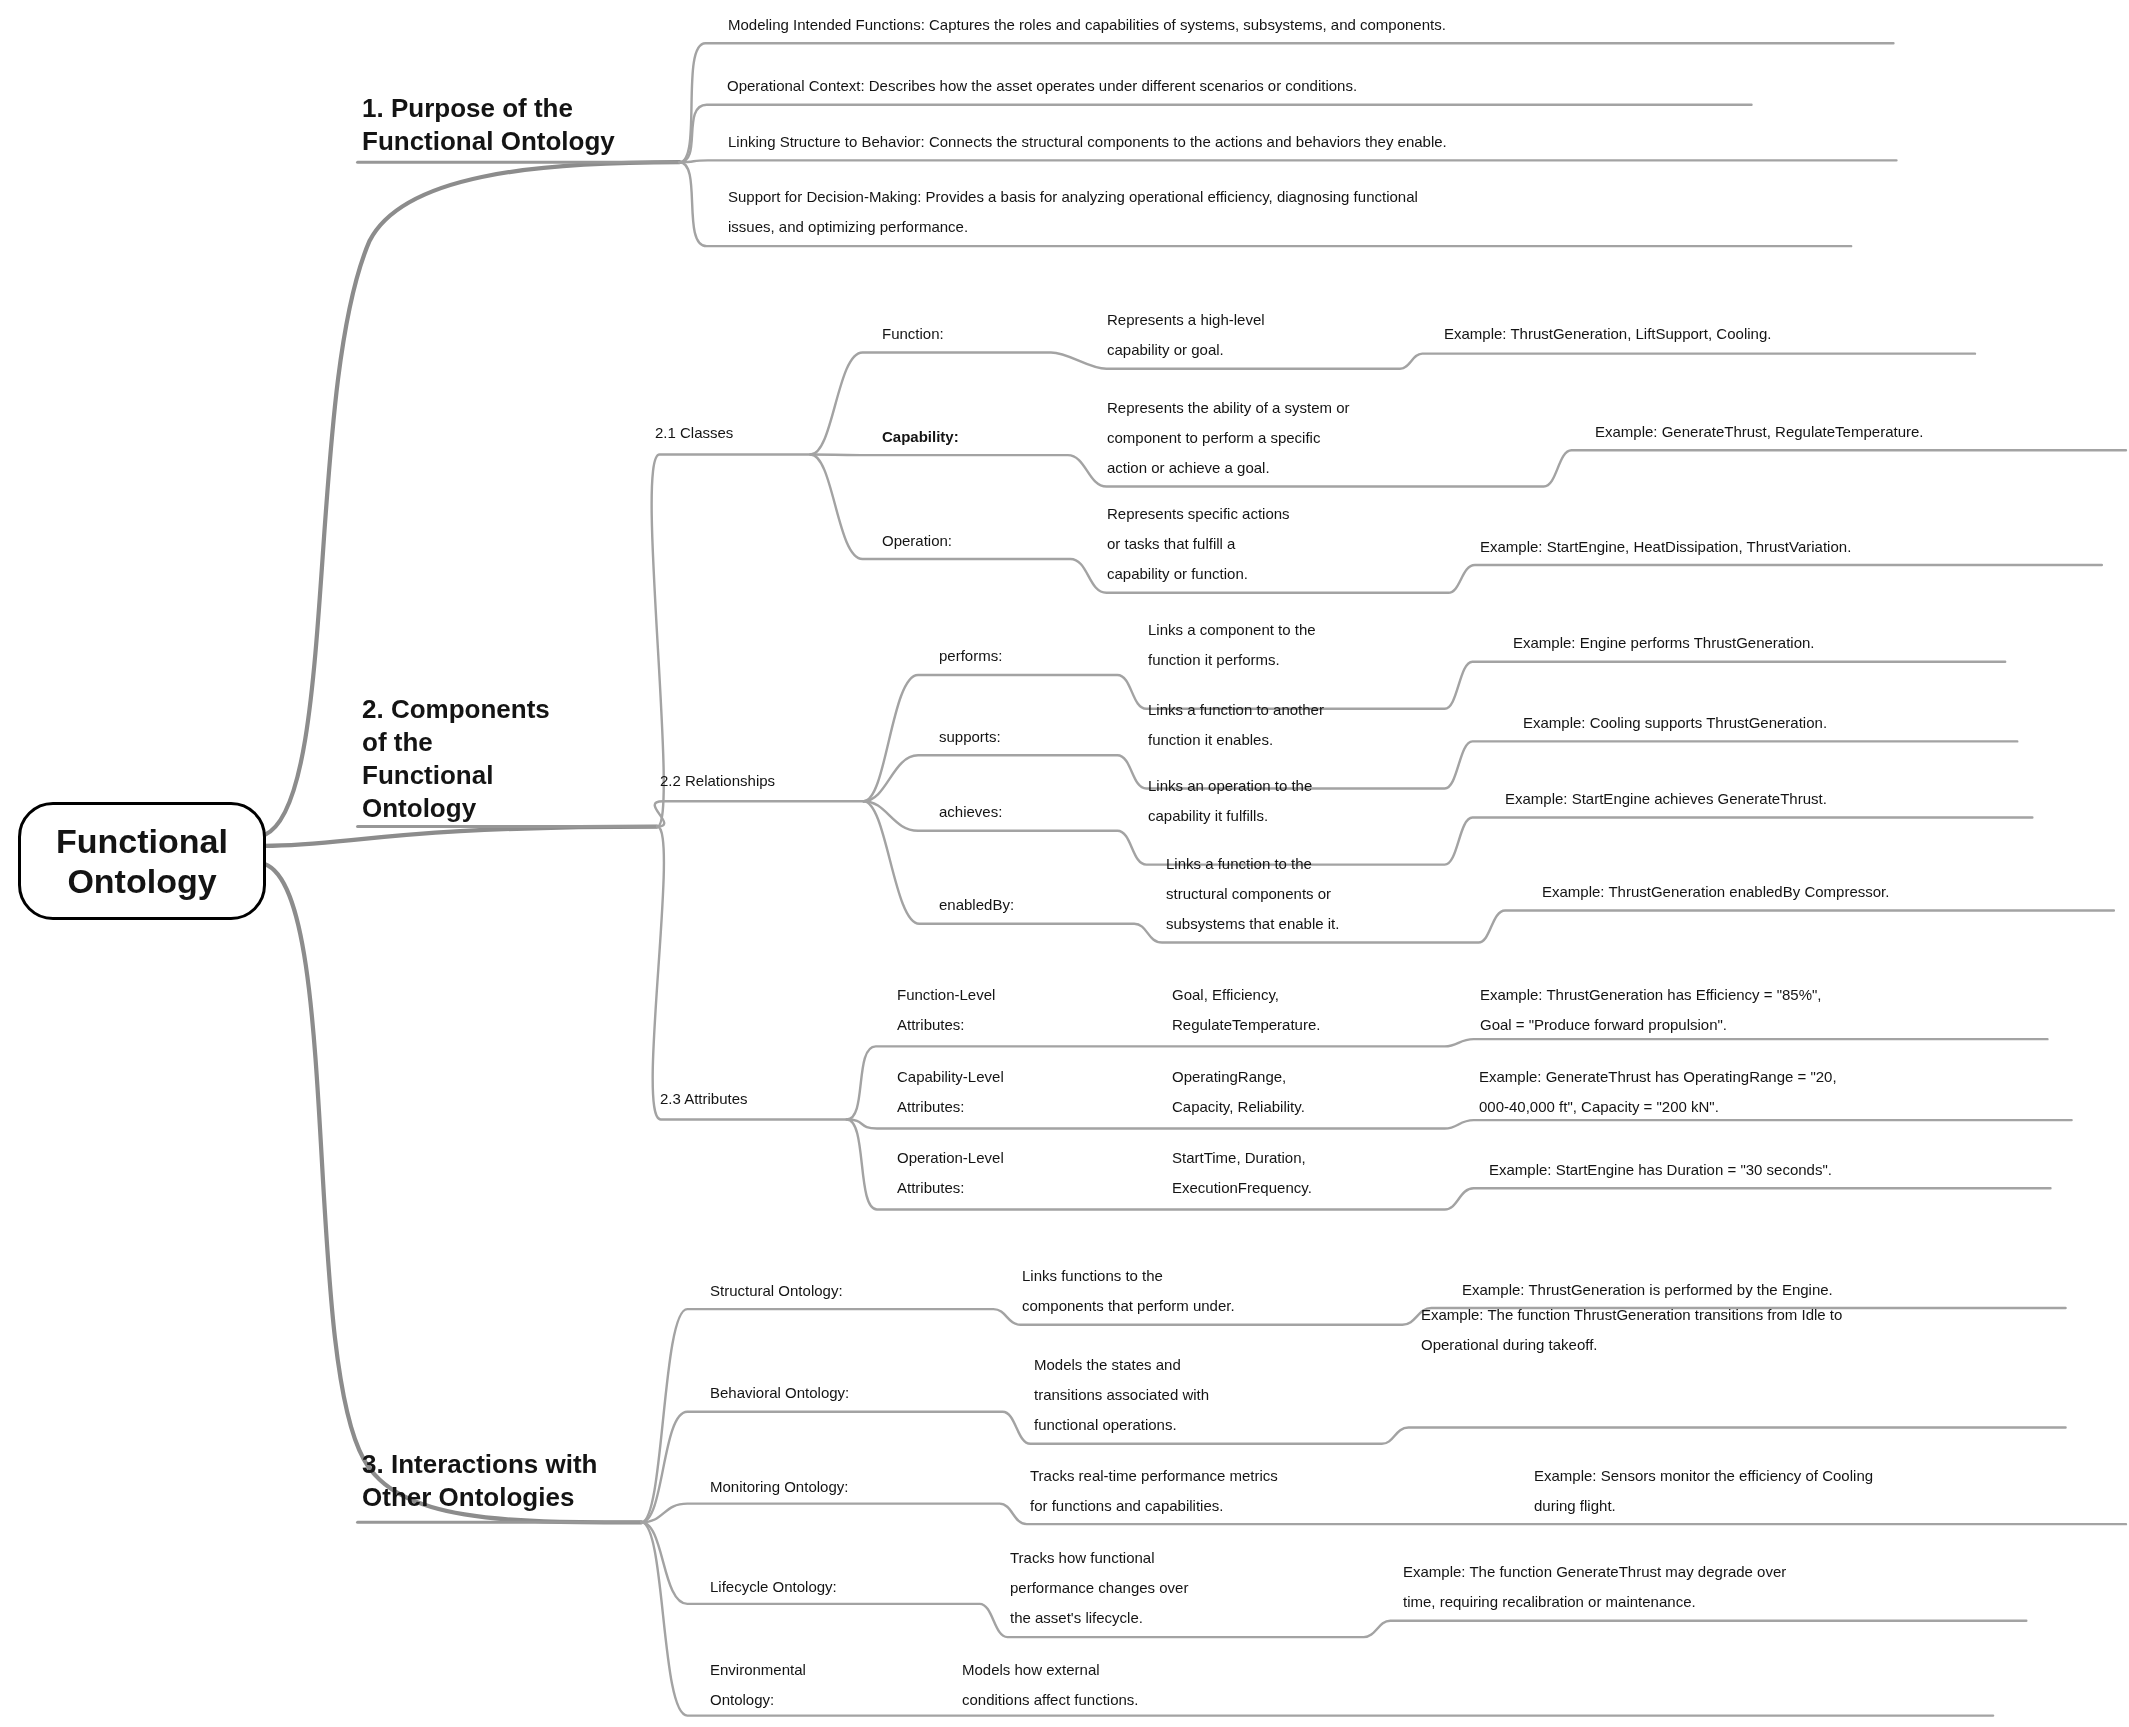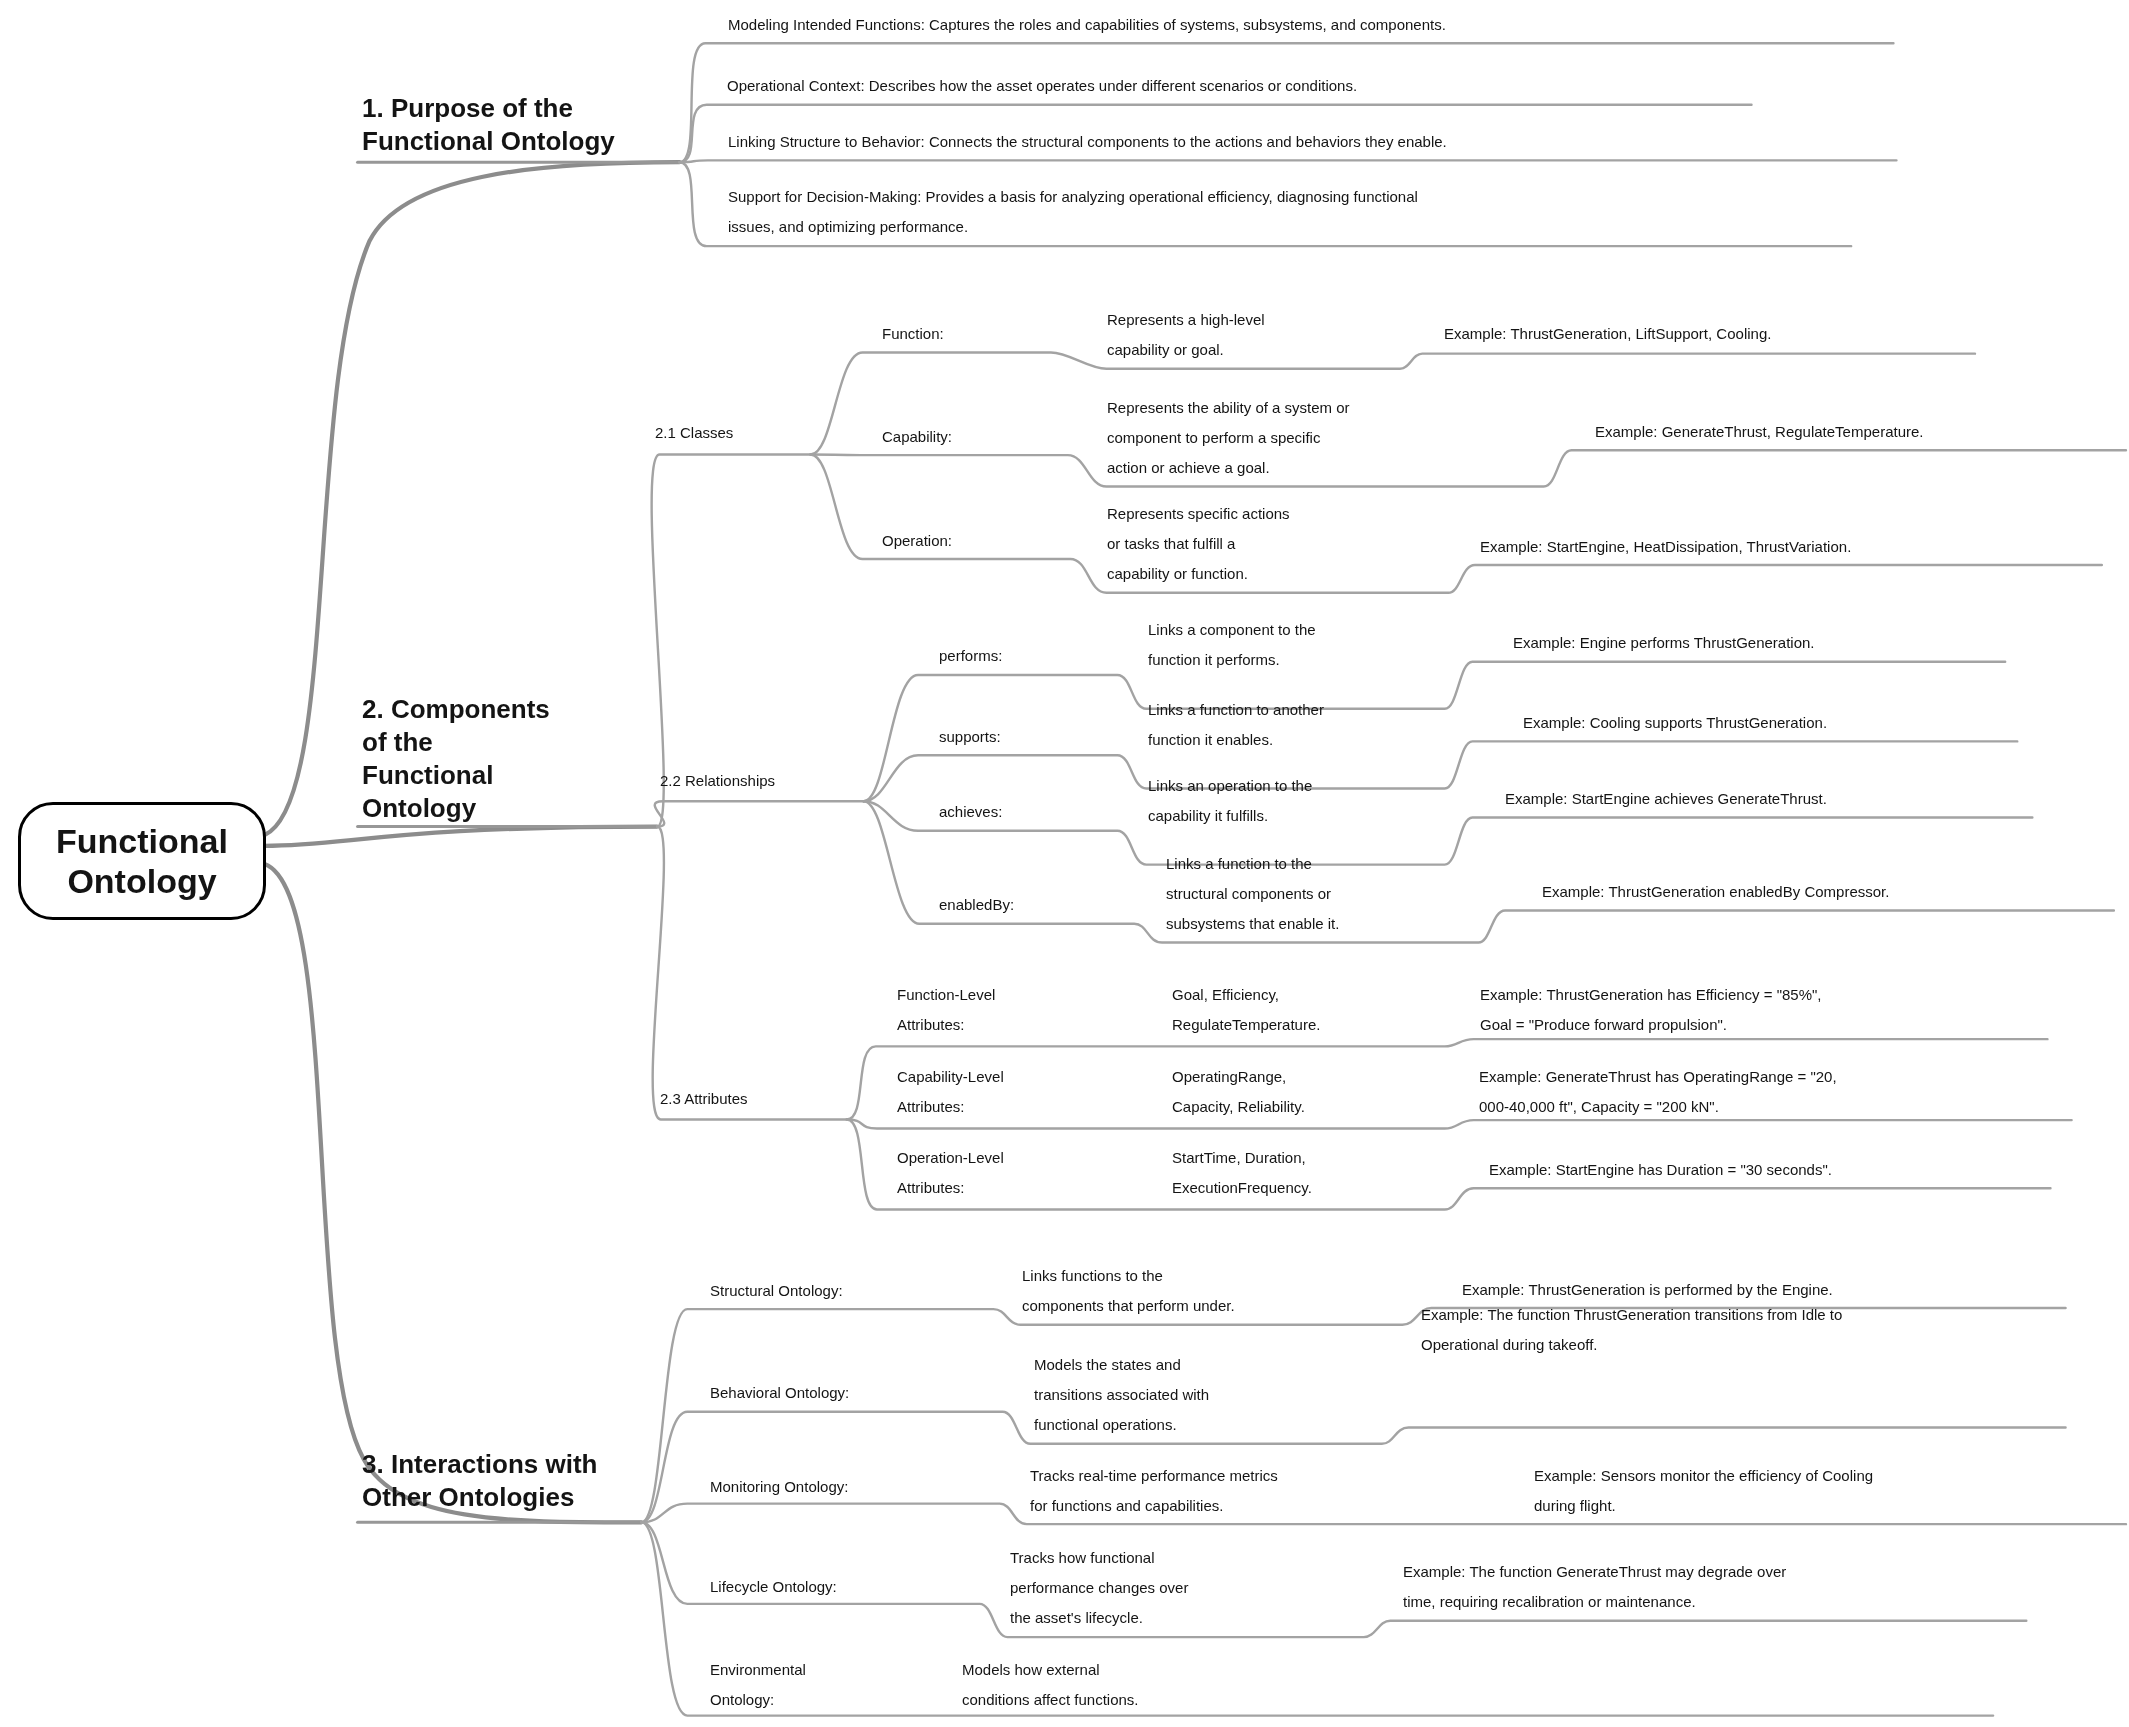--- a/index.html
+++ b/index.html
@@ -76,21 +76,21 @@
   <div class="t b" style="left:362px;top:693px;">2. Components
 of the
 Functional
 Ontology</div>
 
   <div class="t" style="left:655px;top:418px;">2.1 Classes</div>
   <div class="t" style="left:882px;top:319px;">Function:</div>
   <div class="t" style="left:1107px;top:305px;">Represents a high-level
 capability or goal.</div>
   <div class="t" style="left:1444px;top:319px;">Example: ThrustGeneration, LiftSupport, Cooling.</div>
-  <div class="t" style="left:882px;top:422px;">Capability:</div>
+  <div class="t" style="left:882px;top:422px;font-weight:bold;">Capability:</div>
   <div class="t" style="left:1107px;top:393px;">Represents the ability of a system or
 component to perform a specific
 action or achieve a goal.</div>
   <div class="t" style="left:1595px;top:417px;">Example: GenerateThrust, RegulateTemperature.</div>
   <div class="t" style="left:882px;top:526px;">Operation:</div>
   <div class="t" style="left:1107px;top:499px;">Represents specific actions
 or tasks that fulfill a
 capability or function.</div>
   <div class="t" style="left:1480px;top:532px;">Example: StartEngine, HeatDissipation, ThrustVariation.</div>
 

